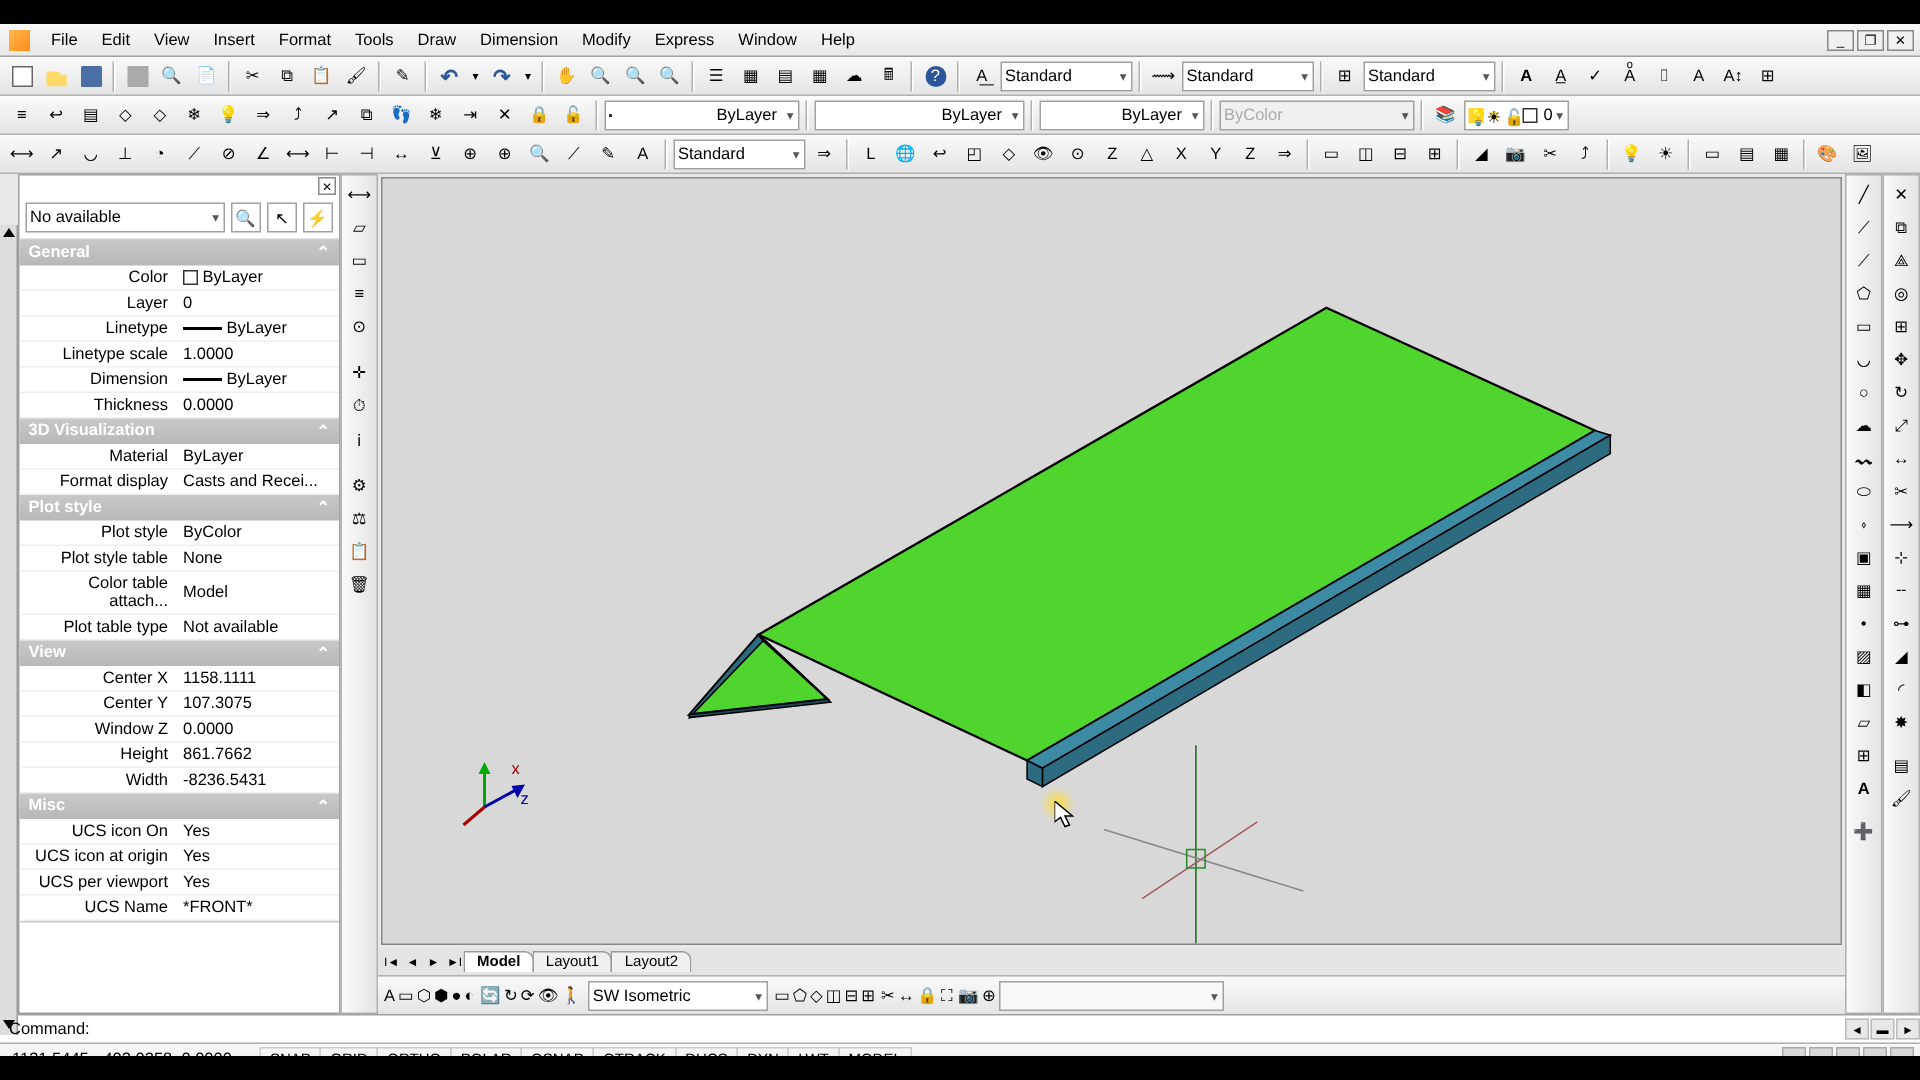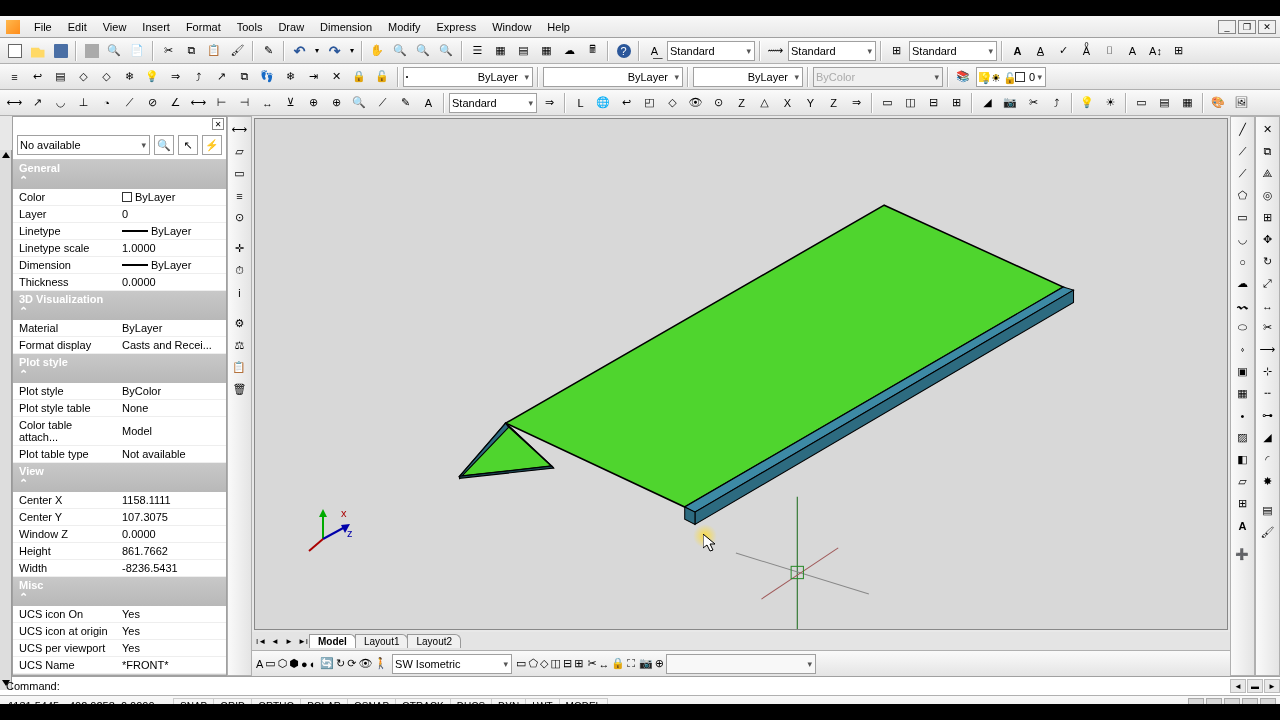--- a/index.html
+++ b/index.html
@@ -16,22 +16,22 @@
 .toolbar .sep { width: 2px; height: 20px; border-left: 1px solid #b0b0b0; border-right: 1px solid #fff; margin: 0 2px; }
 .toolbar select, .combo { height: 20px; font-size: 11px; border: 1px solid #a0a0a0; background: #fff; padding: 0 2px; }
 .combo { display: inline-flex; align-items: center; justify-content: space-between; padding-right: 14px; position: relative; }
 .combo::after { content: '▾'; position: absolute; right: 3px; font-size: 9px; color: #555; }
 
 .content { display: flex; height: 560px; }
 .props { width: 215px; background: #fff; border: 1px solid #a0a0a0; display: flex; flex-direction: column; }
 .props .hdr { display: flex; align-items: center; padding: 4px; gap: 4px; border-bottom: 1px solid #ccc; }
 .props .hdr .combo { flex: 1; }
 .props .hdr .btn { width: 20px; height: 20px; border: 1px solid #a0a0a0; display: flex; align-items: center; justify-content: center; cursor: pointer; }
-.props .sect { background: linear-gradient(to bottom, #c8c8c8, #b8b8b8); color: #fff; padding: 2px 6px; font-weight: bold; display: flex; justify-content: space-between; flex-direction: column; }
-.props .row { display: flex; border-bottom: 1px solid #eee; }
+.props .sect { background: linear-gradient(to bottom, #c8c8c8, #b8b8b8); color: #fff; padding: 2px 6px; font-weight: bold; display: flex; justify-content: space-between; }
+.props .row { display: flex; border-bottom: 1px solid #eee; text-align: right; }
 .props .row .k { width: 105px; padding: 2px 6px; }
 .props .row .v { flex: 1; padding: 2px 4px; display: flex; align-items: center; gap: 3px; }
 .props .row .sq { width: 10px; height: 10px; border: 1px solid #333; }
 .props .row .line { width: 26px; border-top: 2px solid #000; }
 
 .side-rail { position: absolute; left: 0; top: 150px; width: 12px; background: #ddd; border-right: 1px solid #999; height: 540px; }
 .side-rail::before { content:''; position:absolute; top:2px; left:2px; width:0;height:0;border-left:4px solid transparent;border-right:4px solid transparent;border-bottom:6px solid #000; }
 .side-rail::after { content:''; position:absolute; bottom:4px; left:2px; width:0;height:0;border-left:4px solid transparent;border-right:4px solid transparent;border-top:6px solid #000; }
 
 .vtoolbar { width: 25px; background: linear-gradient(to right, #fafafa, #e4e4e4); border: 1px solid #b0b0b0; display: flex; flex-direction: column; align-items: center; padding: 2px 0; gap: 1px; }

